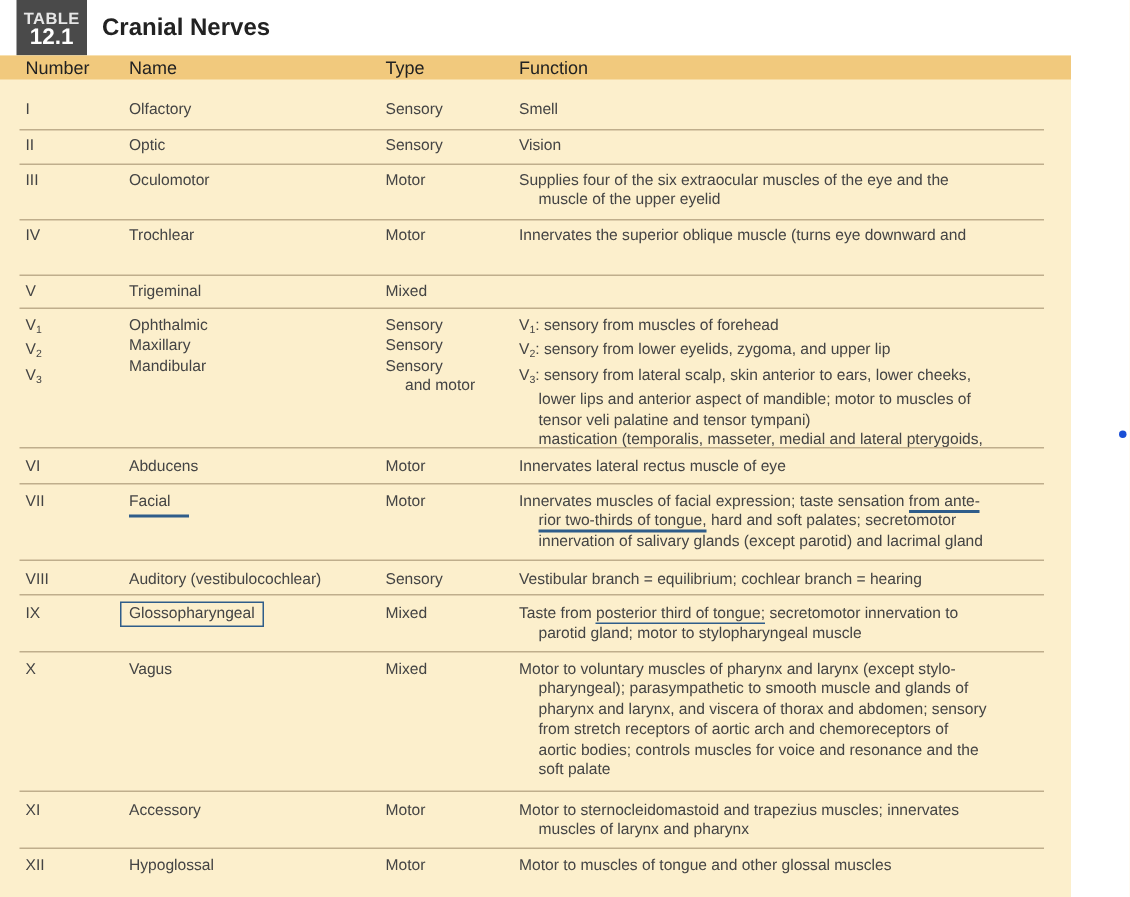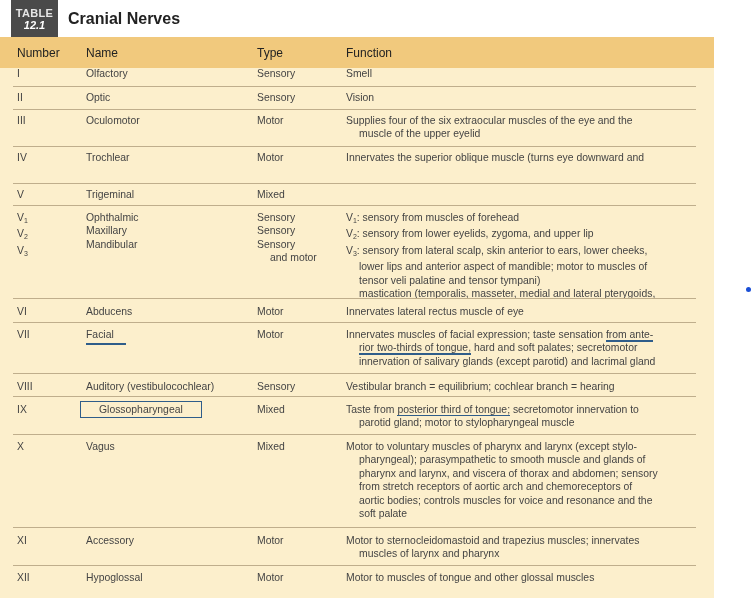--- a/index.html
+++ b/index.html
@@ -35,41 +35,40 @@
       justify-content: center;
       font-weight: bold;
       line-height: 12px;
     }
     .table-badge .badge-top {
       font-size: 11px;
       letter-spacing: 0.3px;
       color: #e6e6e6;
     }
     .table-badge .badge-num {
-      font-size: 11px;
-      font-style: italic;
+      font-size: 15px;
     }
     .table-title {
       padding-left: 10px;
       font-size: 16px;
       font-weight: bold;
       color: #222222;
       display: flex;
       align-items: center;
     }
     .table-wrap {
       position: absolute;
       left: 0;
       top: 37px;
       width: 714px;
       height: 561px;
       background: #fcefcc;
     }
     .header-row {
-      height: 31px;
+      height: 16px;
       background: #f1c97d;
       display: flex;
       align-items: center;
       font-size: 12px;
       color: #222222;
     }
     .col-num { position: absolute; left: 17px; }
     .col-name { position: absolute; left: 86px; }
     .col-type { position: absolute; left: 257px; }
     .col-func { position: absolute; left: 346px; width: 345px; }
@@ -98,21 +97,21 @@
     .sub { font-size: 7px; vertical-align: -2px; }
     .u-blue {
       text-decoration: none;
       border-bottom: 2px solid #2f5d8a;
     }
     .u-blue-thin {
       border-bottom: 1px solid #2f5d8a;
     }
     .boxed {
       border: 1.5px solid #2f5d8a;
-      padding: 1px 18px;
+      padding: 1px 5px;
       margin-left: -6px;
       margin-top: -2px;
       display: inline-block;
     }
     .type-indent { padding-left: 13px; }
     .blue-dot {
       position: absolute;
       left: 746px;
       top: 287px;
       width: 5px;

